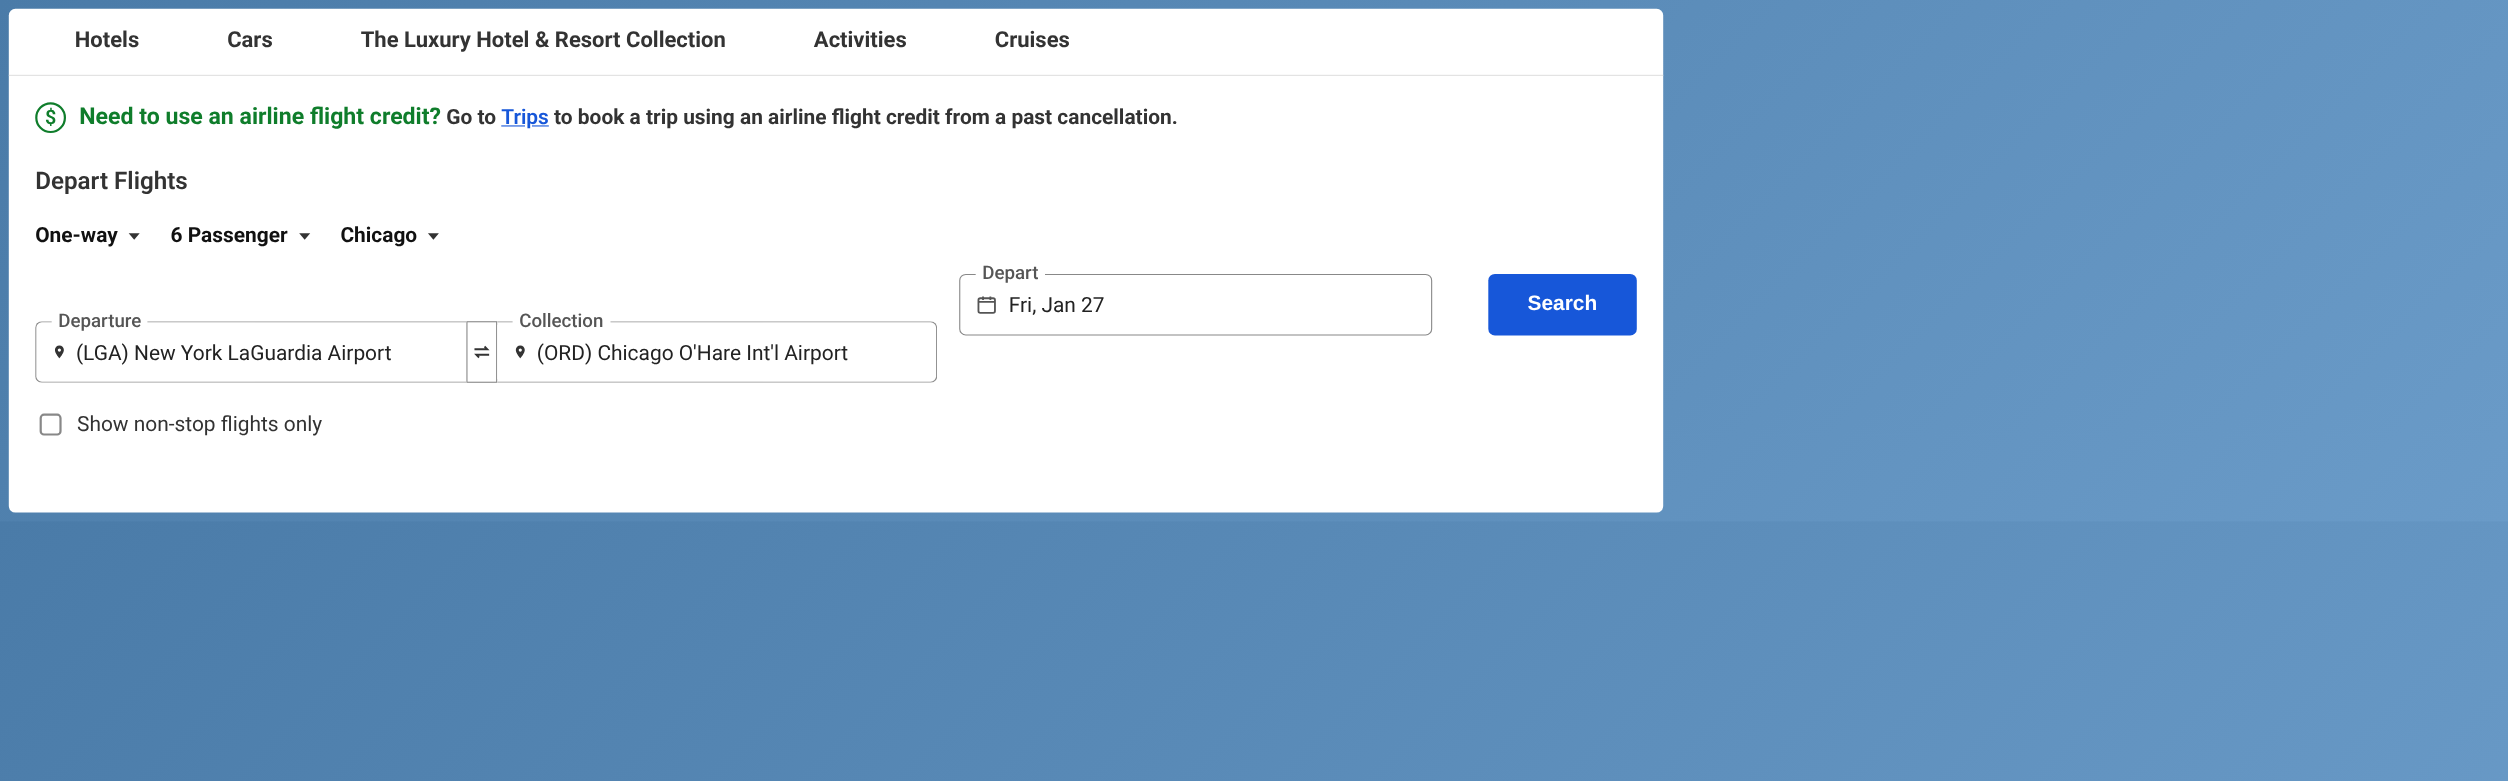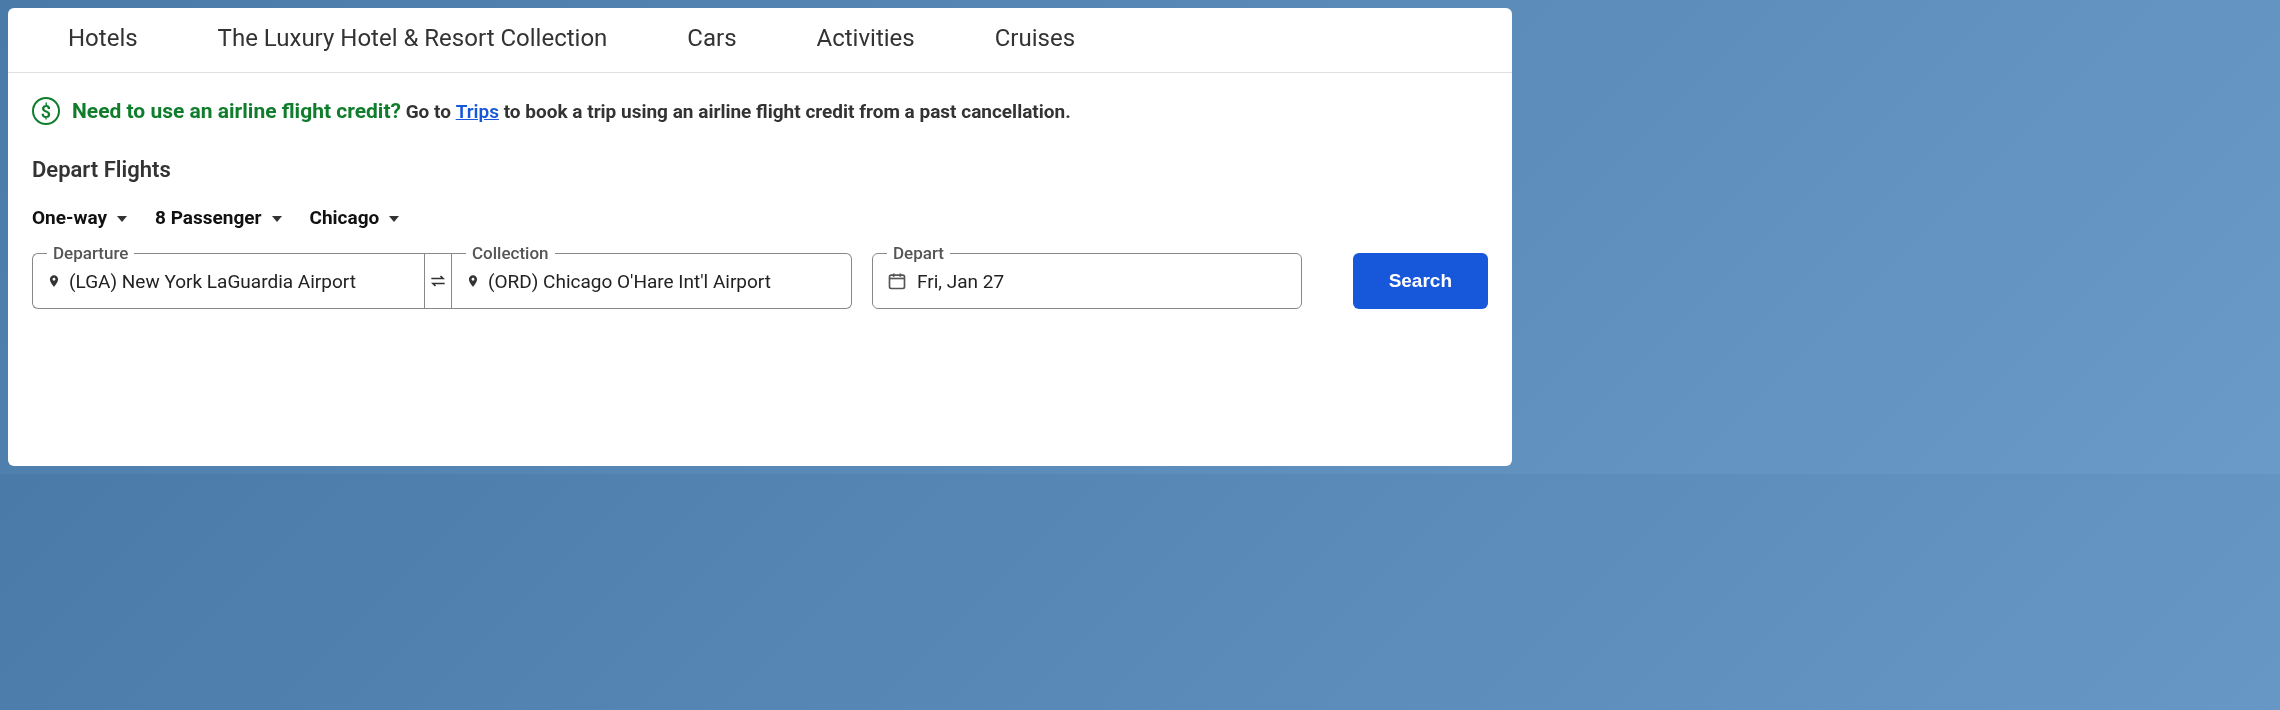--- a/index.html
+++ b/index.html
@@ -23,22 +23,22 @@
     }
     .tabs-row {
       display: flex;
       align-items: center;
       border-bottom: 1px solid #e0e0e0;
       padding: 0 20px;
       gap: 0;
     }
     .tab {
       padding: 16px 40px;
-      font-size: 24px;
-      font-weight: 400;
+      font-size: 20px;
+      font-weight: 700;
       color: #333;
       cursor: pointer;
       border-bottom: 4px solid transparent;
       position: relative;
     }
     .tab.active {
       color: #1757d9;
       border-bottom: 4px solid #1757d9;
     }
     .notice-row {
@@ -110,20 +110,21 @@
     }
     .search-row {
       display: flex;
       align-items: flex-start;
       gap: 12px;
       padding: 8px 24px 8px 24px;
     }
     .field-group {
       position: relative;
       flex: 1;
+      margin-top: 43px;
     }
     .field-group.dep-dest {
       display: flex;
       flex: 0 0 auto;
     }
     .field {
       position: relative;
       border: 1px solid #888;
       border-radius: 6px;
       height: 56px;
@@ -211,43 +212,43 @@
       background: #fff;
     }
   </style>
 </head>
 <body>
 
 <div class="main-card">
 
   <div class="tabs-row">
     <div class="tab">Hotels</div>
+    <div class="tab">Cars</div>
     <div class="tab">The Luxury Hotel &amp; Resort Collection</div>
-    <div class="tab">Cars</div>
     <div class="tab">Activities</div>
     <div class="tab">Cruises</div>
   </div>
 
   <div class="notice-row">
     <div class="dollar-icon">$</div>
     <div>
       <span class="notice-green">Need to use an airline flight credit?</span>
       <span class="notice-text"> Go to </span><a class="notice-link">Trips</a><span class="notice-text"> to book a trip using an airline flight credit from a past cancellation.</span>
     </div>
   </div>
 
   <div class="section-title">Depart Flights</div>
 
   <div class="options-row">
     <div class="dropdown-btn">
       <span>One-way</span>
       <span class="chevron"></span>
     </div>
     <div class="dropdown-btn">
-      <span>8 Passenger</span>
+      <span>6 Passenger</span>
       <span class="chevron"></span>
     </div>
     <div class="dropdown-btn">
       <span>Chicago</span>
       <span class="chevron"></span>
     </div>
   </div>
 
   <div class="search-row">
 
@@ -280,14 +281,18 @@
           <line x1="3" y1="9" x2="21" y2="9"></line>
           <line x1="8" y1="3" x2="8" y2="7"></line>
           <line x1="16" y1="3" x2="16" y2="7"></line>
         </svg>
       <span class="field-value">Fri, Jan 27</span>
     </div>
 
     <button class="search-btn">Search</button>
   </div>
 
+  <div class="checkbox-row">
+    <div class="checkbox"></div>
+    <span>Show non-stop flights only</span>
+  </div>
 
 </div>
 
 </body></html>

